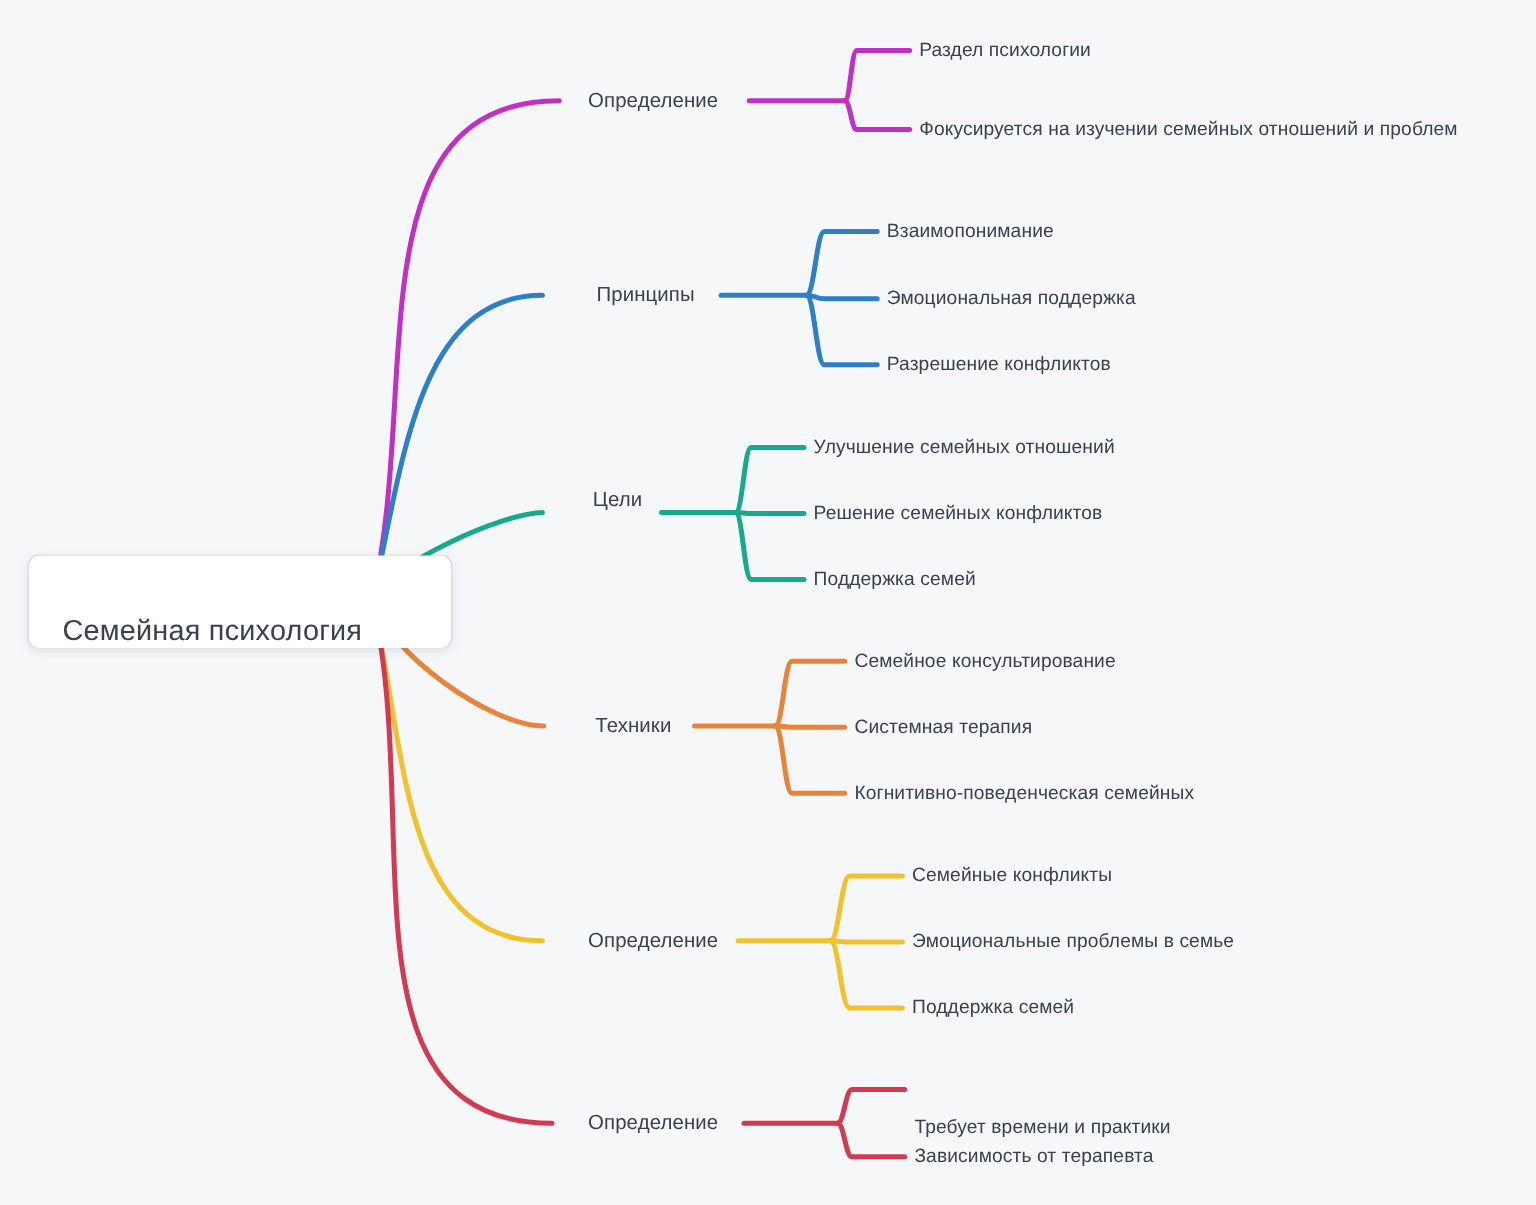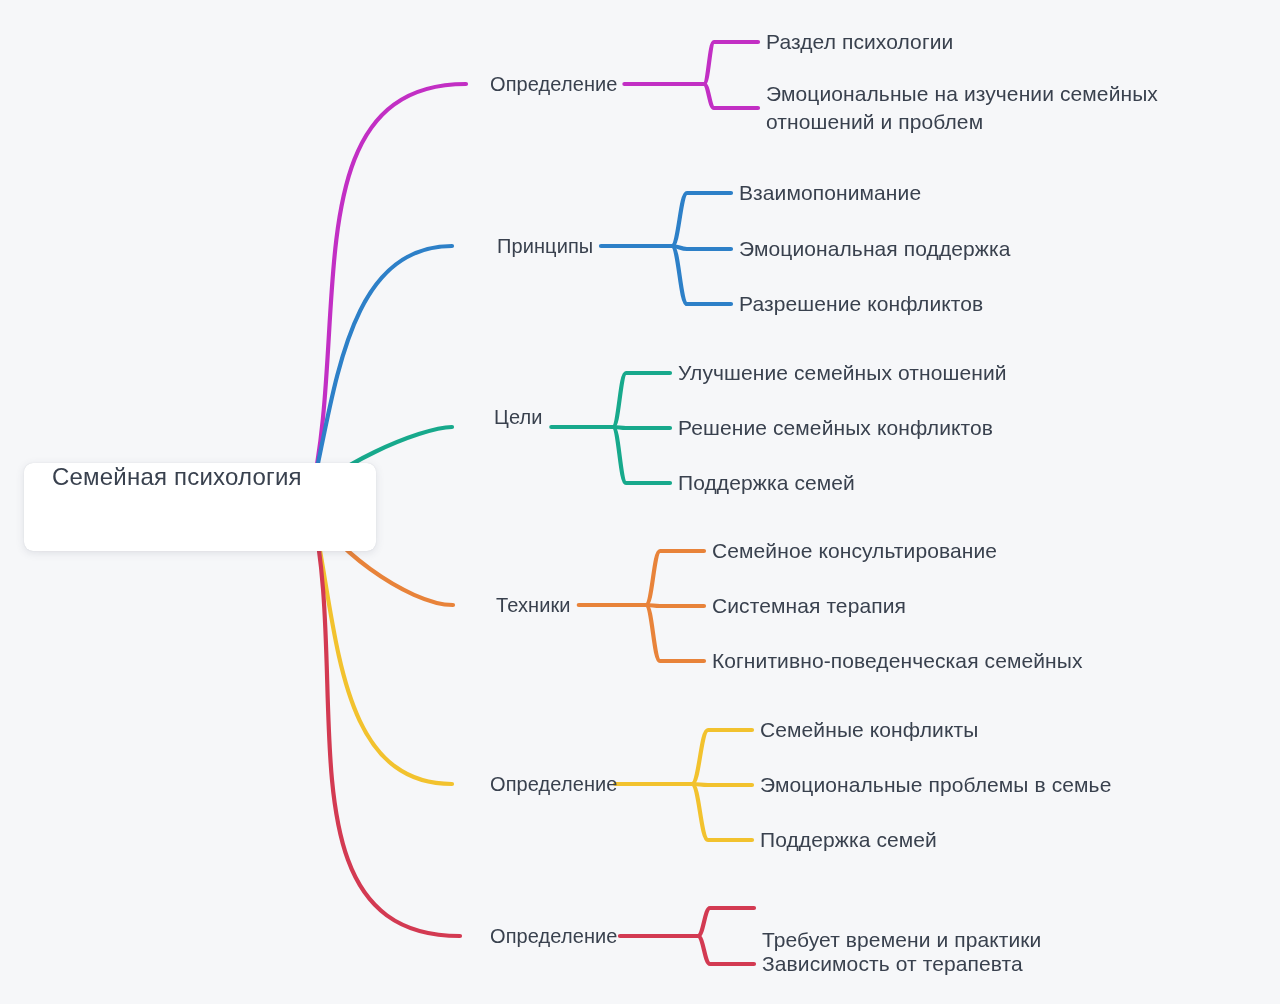--- a/index.html
+++ b/index.html
@@ -29,44 +29,44 @@
     pointer-events: none;
   }
   .node-label {
     position: absolute;
     color: #39414e;
     white-space: nowrap;
     line-height: 1.32;
     letter-spacing: 0.1px;
   }
   .branch-label {
-    font-size: 20px;
+    font-size: 17px;
     transform: translateY(-50%);
   }
   .leaf-label {
-    font-size: 21px;
+    font-size: 16px;
     transform: translateY(-50%);
   }
   .leaf-label.wrap {
     white-space: normal;
     width: 492px;
     transform: translateY(-50%);
   }
   #root-node {
     position: absolute;
     left: 24px;
     top: 463px;
     width: 352px;
-    height: 88px;
+    height: 77px;
     background: #ffffff;
     border-radius: 9px;
     box-shadow: 0 2px 9px rgba(60, 72, 92, 0.13),
                 0 0 1px rgba(60, 72, 92, 0.18);
     display: flex;
-    align-items: flex-start;
+    align-items: flex-end;
     z-index: 5;
   }
   #root-node-text {
     padding-left: 28px;
     font-size: 24px;
     color: #39414e;
     letter-spacing: 0.2px;
     white-space: nowrap;
   }
 </style>
@@ -106,21 +106,21 @@
       <path d="M 698 936 C 703.4 936, 704.6 964, 710 964 L 754 964" fill="none" stroke="#d33a52" stroke-width="4.2" stroke-linecap="round" stroke-linejoin="round"></path>
     </svg>
 
   <div id="root-node">
     <span id="root-node-text">Семейная психология</span>
   </div>
 
   <div id="labels-layer">
       <div class="node-label branch-label" style="left: 490px; top: 84px;">Определение</div>
       <div class="node-label leaf-label" style="left: 766px; top: 42px;">Раздел психологии</div>
-      <div class="node-label leaf-label wrap" style="left: 766px; top: 108px;">Эмоциональные на изучении семейных отношений и проблем</div>
+      <div class="node-label leaf-label wrap" style="left: 766px; top: 108px;">Фокусируется на изучении семейных отношений и проблем</div>
       <div class="node-label branch-label" style="left: 497px; top: 246px;">Принципы</div>
       <div class="node-label leaf-label" style="left: 739px; top: 193px;">Взаимопонимание</div>
       <div class="node-label leaf-label" style="left: 739px; top: 249px;">Эмоциональная поддержка</div>
       <div class="node-label leaf-label" style="left: 739px; top: 304px;">Разрешение конфликтов</div>
       <div class="node-label branch-label" style="left: 494px; top: 417px;">Цели</div>
       <div class="node-label leaf-label" style="left: 678px; top: 373px;">Улучшение семейных отношений</div>
       <div class="node-label leaf-label" style="left: 678px; top: 428px;">Решение семейных конфликтов</div>
       <div class="node-label leaf-label" style="left: 678px; top: 483px;">Поддержка семей</div>
       <div class="node-label branch-label" style="left: 496px; top: 605px;">Техники</div>
       <div class="node-label leaf-label" style="left: 712px; top: 551px;">Семейное консультирование</div>

